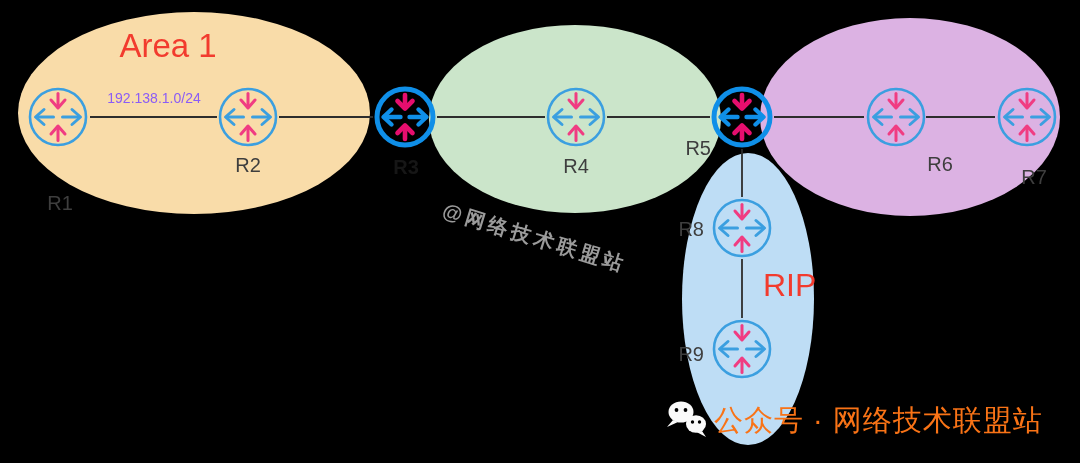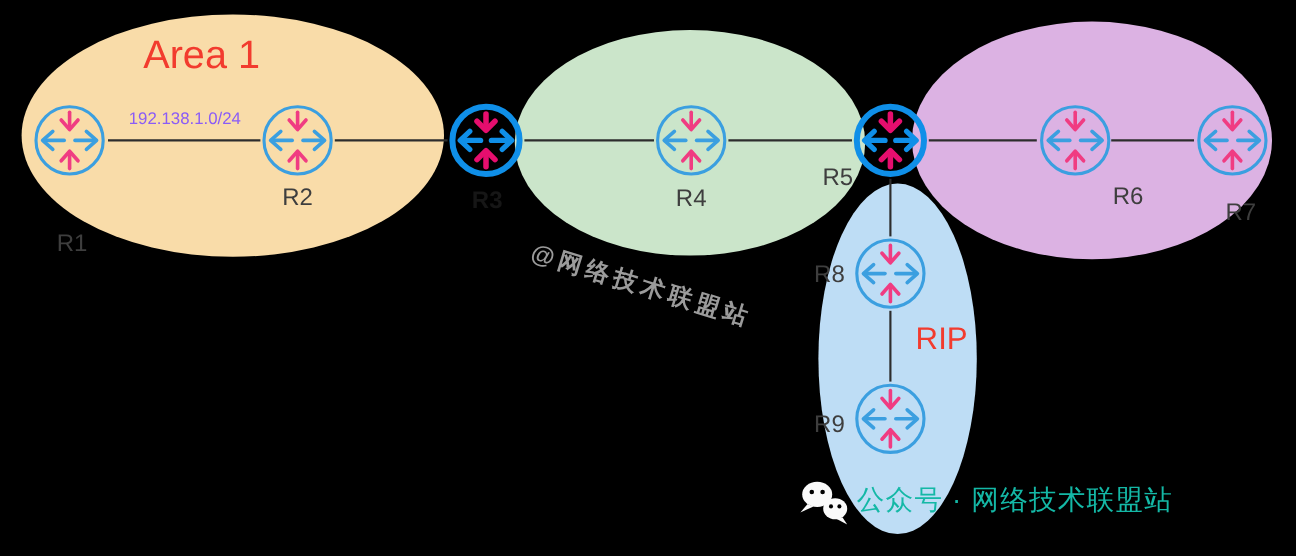--- a/index.html
+++ b/index.html
@@ -3,30 +3,30 @@
 <meta charset="utf-8">
 <style>
   html,body{margin:0;padding:0;background:#000;}
   .stage{
     position:relative;width:1080px;height:448px;background:#000;overflow:hidden;
     font-family:Liberation Sans, sans-serif;
   }
   .stage svg.diagram{position:absolute;left:0;top:0;}
   .lbl{position:absolute;white-space:nowrap;}
   .area-label{font-size:33px;font-weight:400;color:#F23B2E;transform:translateX(-50%);}
-  .rip-label{font-size:26px;font-weight:400;color:#F23B2E;}
+  .rip-label{font-size:32px;font-weight:400;color:#F23B2E;}
   .router-label{font-size:20px;color:#3E3E3E;transform:translateX(-50%);}
   .router-label.right-anchored{transform:translateX(-100%);}
   .router-label.bold{font-weight:700;color:#161616;}
   .net-label{font-size:14px;color:#8b5cf6;transform:translateX(-50%);}
   .watermark{
     font-size:20px;font-weight:700;color:#9B9B9B;letter-spacing:4px;
     transform:rotate(17deg);transform-origin:left top;
   }
-  .footer-text{font-size:23px;color:#14b8a6;letter-spacing:1px;}
+  .footer-text{font-size:29px;color:#f97316;letter-spacing:1px;}
 </style>
 </head>
 <body>
 
 <div class="stage">
 
   <svg class="diagram" width="1080" height="463" viewBox="0 0 1080 463">
     <defs>
       <g id="rt-n" fill="none" stroke-linecap="round" stroke-linejoin="round">
         <circle r="28" stroke="#3B9FE0" stroke-width="2.6"></circle>

